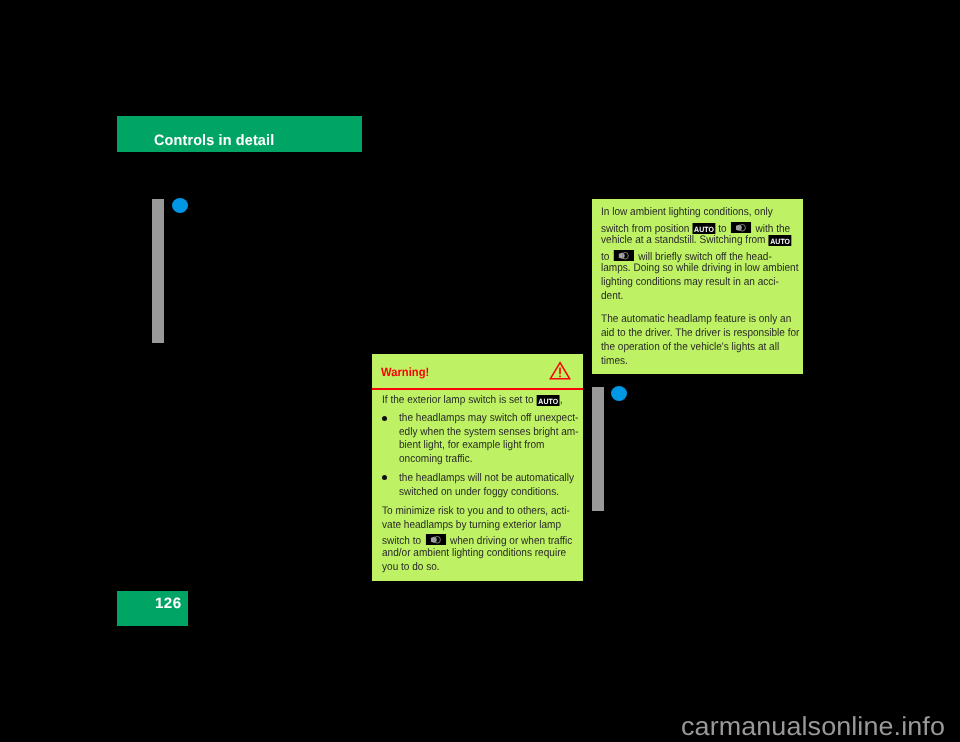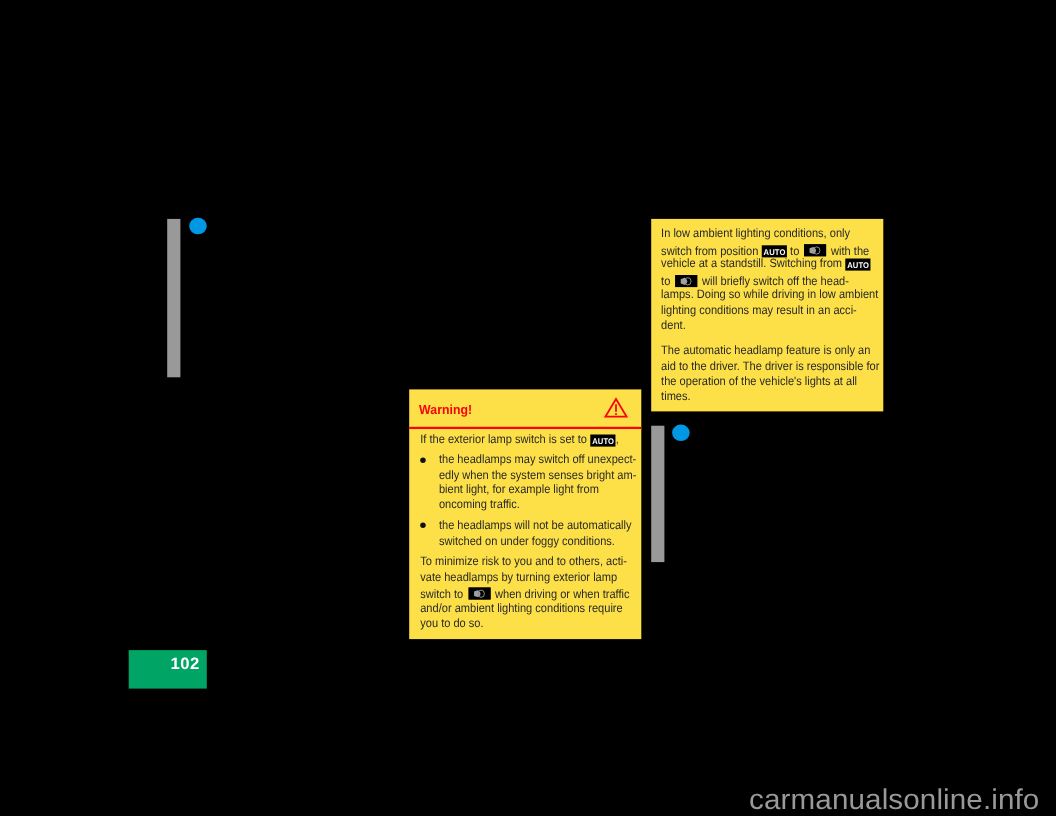--- a/index.html
+++ b/index.html
@@ -53,21 +53,21 @@
   .blue-dot {
     position: absolute; width: 16px; height: 15px;
     background: #0098e5; border-radius: 50%;
   }
   .dot-1 { left: 172px; top: 198px; }
   .dot-2 { left: 611px; top: 386px; }
 
   
   .note-box {
     position: absolute;
-    background: #fde047;
+    background: #bef264;
     box-sizing: border-box;
     color: #282828;
     padding-left: 10px;
   }
   .warning-box { left: 372px; top: 354px; width: 210.5px; height: 226.5px; text-align: right; }
   .info-box { left: 592px; top: 199px; width: 210.5px; height: 174.5px; }
 
   .warning-title {
     position: absolute; left: 9.4px; top: 10.5px;
     color: #fb0007; font-size: 12px; font-weight: bold;
@@ -117,20 +117,23 @@
     transform: scaleX(1.035); transform-origin: 0 0;
     white-space: nowrap;
     will-change: transform;
   }
 </style>
 </head>
 <body>
 
 <div class="page">
 
+  <div class="section-header">
+    <span class="section-header-label">Controls in detail</span>
+  </div>
 
   <div class="col-rule rule-1"></div>
   <div class="blue-dot dot-1"></div>
 
   <div class="col-rule rule-2"></div>
   <div class="blue-dot dot-2"></div>
 
   <div class="note-box warning-box">
     <span class="warning-title">Warning!</span>
     <span class="warning-icon">
@@ -181,17 +184,17 @@
     <div class="tl" style="left:9px; top:63px">lamps. Doing so while driving in low ambient</div>
     <div class="tl" style="left:9px; top:77px">lighting conditions may result in an acci-</div>
     <div class="tl" style="left:9px; top:91px">dent.</div>
     <div class="tl" style="left:9px; top:113.5px">The automatic headlamp feature is only an</div>
     <div class="tl" style="left:9px; top:127.5px">aid to the driver. The driver is responsible for</div>
     <div class="tl" style="left:9px; top:141.5px">the operation of the vehicle's lights at all</div>
     <div class="tl" style="left:9px; top:155.5px">times.</div>
   </div>
 
   <div class="page-number-box">
-    <span class="page-number-label">102</span>
+    <span class="page-number-label">126</span>
   </div>
 
   <div class="watermark">carmanualsonline.info</div>
 </div>
 
 </body></html>

